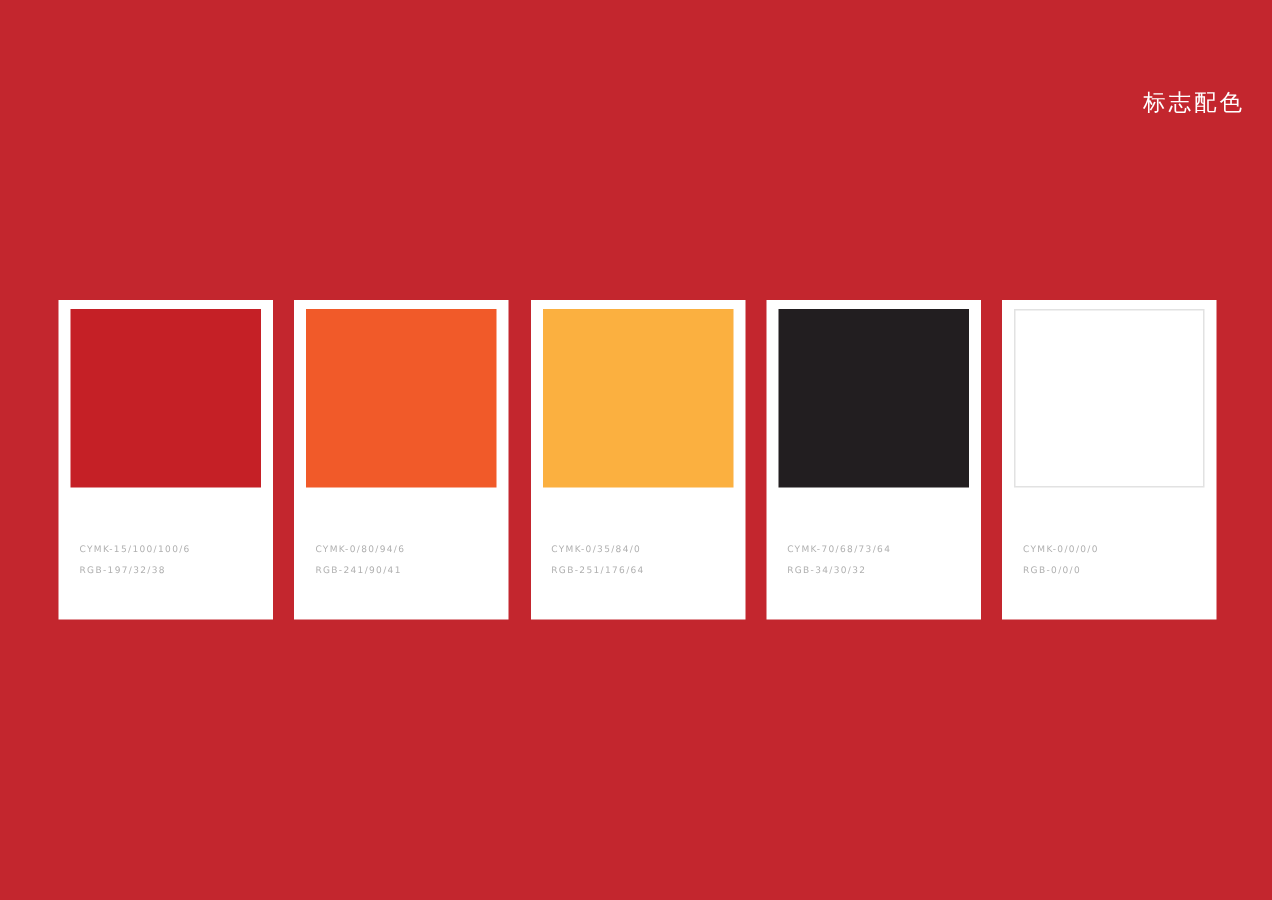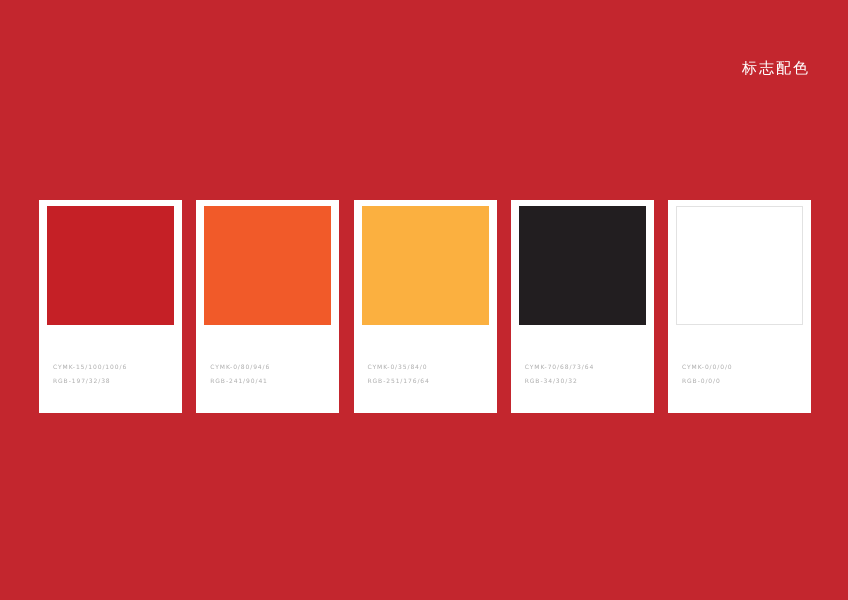--- a/index.html
+++ b/index.html
@@ -27,20 +27,21 @@
     top: 58px;
     left: 0;
     width: 810px;
     text-align: right;
     color: #ffffff;
     font-size: 15px;
     line-height: 20px;
     letter-spacing: 2px;
     font-family: "DejaVu Sans", "Liberation Sans", sans-serif;
     white-space: nowrap;
+    padding-left: 20px;
   }
 
   
   #palette {
     position: absolute;
     top: 200px;
     left: 39px;
     width: 772px;
     height: 213px;
     display: flex;

